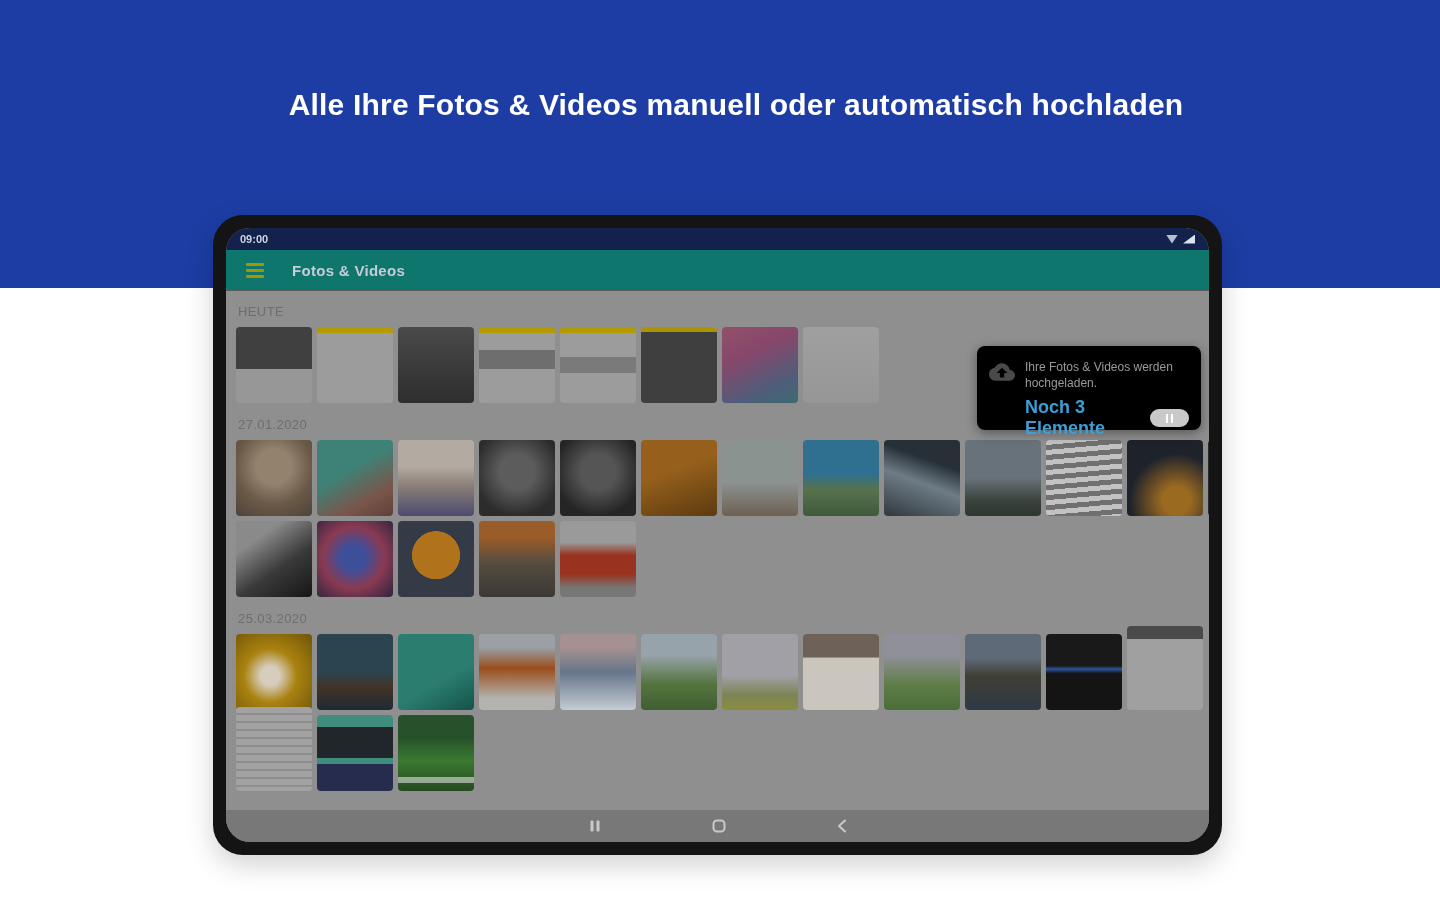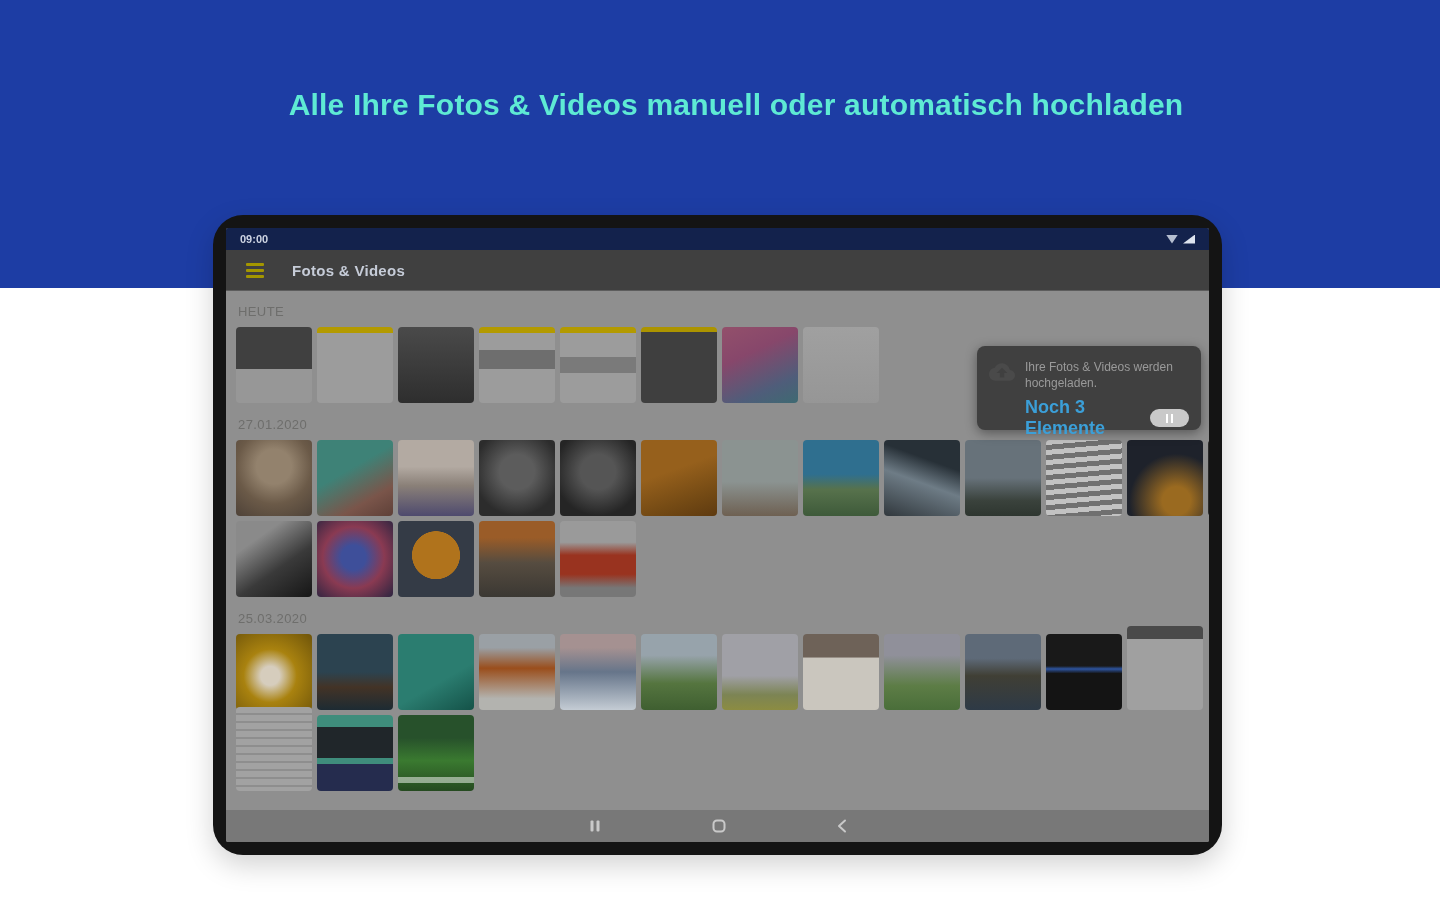--- a/index.html
+++ b/index.html
@@ -2,55 +2,55 @@
 <html><head>
 <meta charset="utf-8">
 <style>
   * { margin:0; padding:0; box-sizing:border-box; }
   html,body { width:1440px; height:900px; overflow:hidden; background:#ffffff;
               font-family:"Liberation Sans", sans-serif; }
 
   
   .banner { position:absolute; left:0; top:0; width:1440px; height:288px; background:#1d3da4; }
   .banner h1 { position:absolute; left:0; right:0; top:88px; text-align:center;
-               color:#5eead4; font-size:30px; font-weight:700; letter-spacing:.2px;margin-left:32px; }
+               color:#ffffff; font-size:30px; font-weight:700; letter-spacing:.2px;margin-left:32px; }
 
   
   .tablet { position:absolute; left:213px; top:215px; width:1009px; height:640px;
             background:#141414; border-radius:30px; padding:13px;
             box-shadow:0 10px 28px rgba(0,0,0,.18); }
-  .screen { width:100%; height:100%; border-radius:2px; overflow:hidden; position:relative;
+  .screen { width:100%; height:100%; border-radius:24px; overflow:hidden; position:relative;
             display:flex; flex-direction:column; background:#8f8f8f; }
 
   
   .status-bar { height:22px; background:#13224c; display:flex; align-items:center;
                 justify-content:space-between; padding:0 14px; flex:0 0 auto; }
   .status-time { color:#cdd4e2; font-size:11px; font-weight:700; }
   .status-icons { display:flex; align-items:flex-end; gap:5px; }
   .wifi-icon { width:12px; height:9px; background:#c7cfdf; clip-path:polygon(50% 100%,0 0,100% 0); opacity:.9; }
   .signal-icon { width:12px; height:9px; background:#dde3ee; clip-path:polygon(0 100%,100% 0,100% 100%); }
 
   
-  .app-bar { height:40px; background:#404040; display:flex; align-items:center;
+  .app-bar { height:40px; background:#0f766e; display:flex; align-items:center;
              padding:0 20px; gap:28px; flex:0 0 auto; box-shadow:0 1px 0 rgba(0,0,0,.35); }
   .hamburger { display:inline-flex; flex-direction:column; gap:3px; cursor:pointer; }
   .hamburger i { display:block; width:18px; height:3px; background:#a39600; border-radius:1px; }
   .app-title { color:#c6ccd8; font-size:15px; font-weight:700; letter-spacing:.3px; }
 
   
   .content { flex:1 1 auto; position:relative; padding:14px 0 0 10px; overflow:hidden; }
   .section-label { color:#6e6e6c; font-size:13px; letter-spacing:.4px; margin:0 0 8px 2px; }
   .section { margin-bottom:14px; }
   .tile-row { display:flex; gap:5px; margin-bottom:5px; height:76px; }
   .tile { flex:0 0 76px; width:76px; height:76px; border-radius:4px; cursor:pointer; }
   .tile.tall { height:84px; margin-top:-8px; }
 
   
   .toast { position:absolute; top:56px; right:8px; width:224px; height:84px;
-           background:#404040; border-radius:8px; box-shadow:0 3px 12px rgba(0,0,0,.4);
+           background:#000000; border-radius:8px; box-shadow:0 3px 12px rgba(0,0,0,.4);
            display:flex; align-items:flex-start; padding:13px 12px 0 12px; gap:10px; z-index:5; }
   .toast-body { flex:1; }
   .toast-message { color:#9a9a9a; font-size:12px; line-height:1.35; width:152px; }
   .toast-row { display:flex; align-items:center; justify-content:space-between; margin-top:6px; }
   .toast-progress { color:#3b9fd8; font-size:18px; font-weight:700; }
   .pause-button { border:none; width:46px; height:18px; border-radius:9px; background:#c9c9c9;
                   display:flex; align-items:center; justify-content:center; cursor:pointer; }
   .pause-icon { width:7px; height:9px; border-left:2px solid #ffffff; border-right:2px solid #ffffff; }
 
   

